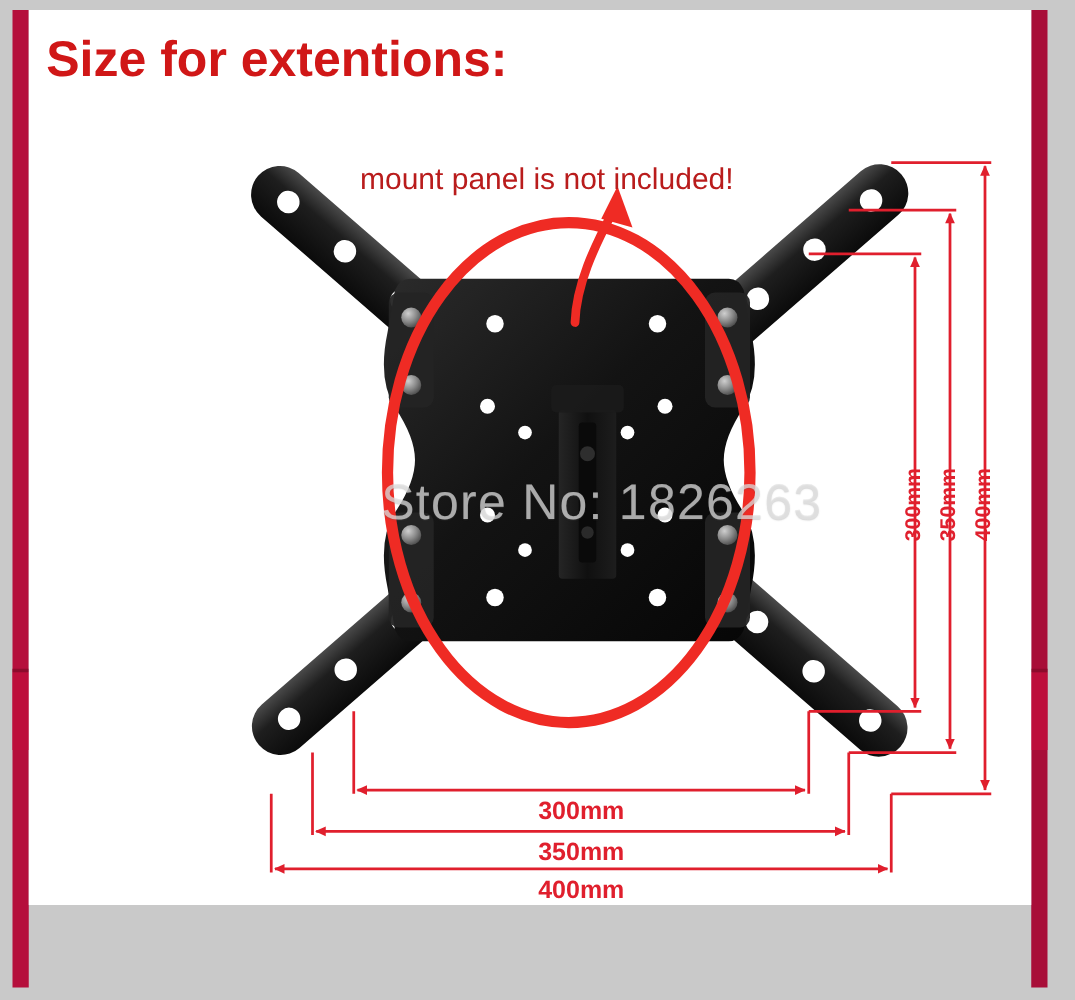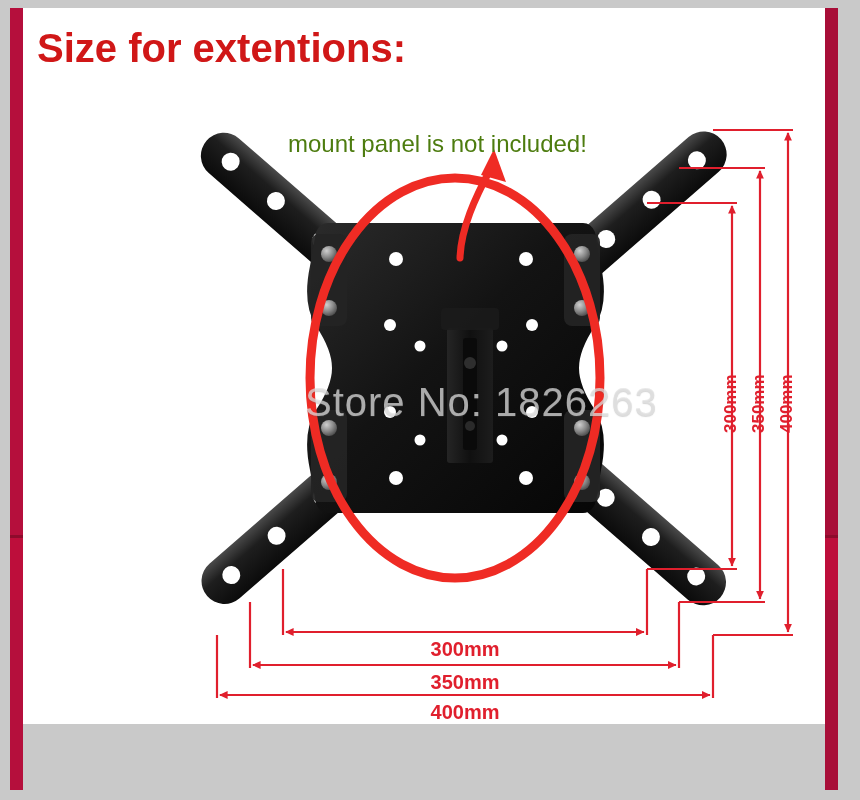--- a/index.html
+++ b/index.html
@@ -30,21 +30,21 @@
   
   .title{
     position:absolute;left:14px;top:18px;
     font-size:40px;font-weight:bold;color:#d01717;
     letter-spacing:0px;white-space:nowrap;
   }
 
   
   .callout{
     position:absolute;left:265px;top:122px;
-    font-size:24px;color:#4d7c0f;white-space:nowrap;
+    font-size:24px;color:#b91c1c;white-space:nowrap;
   }
 
   
   .watermark{
     position:absolute;left:282px;top:372px;
     font-size:40px;color:rgba(225,225,225,0.72);
     white-space:nowrap;letter-spacing:1px;
     text-shadow:0 1px 1px rgba(90,90,90,0.25);
     pointer-events:none;
   }

